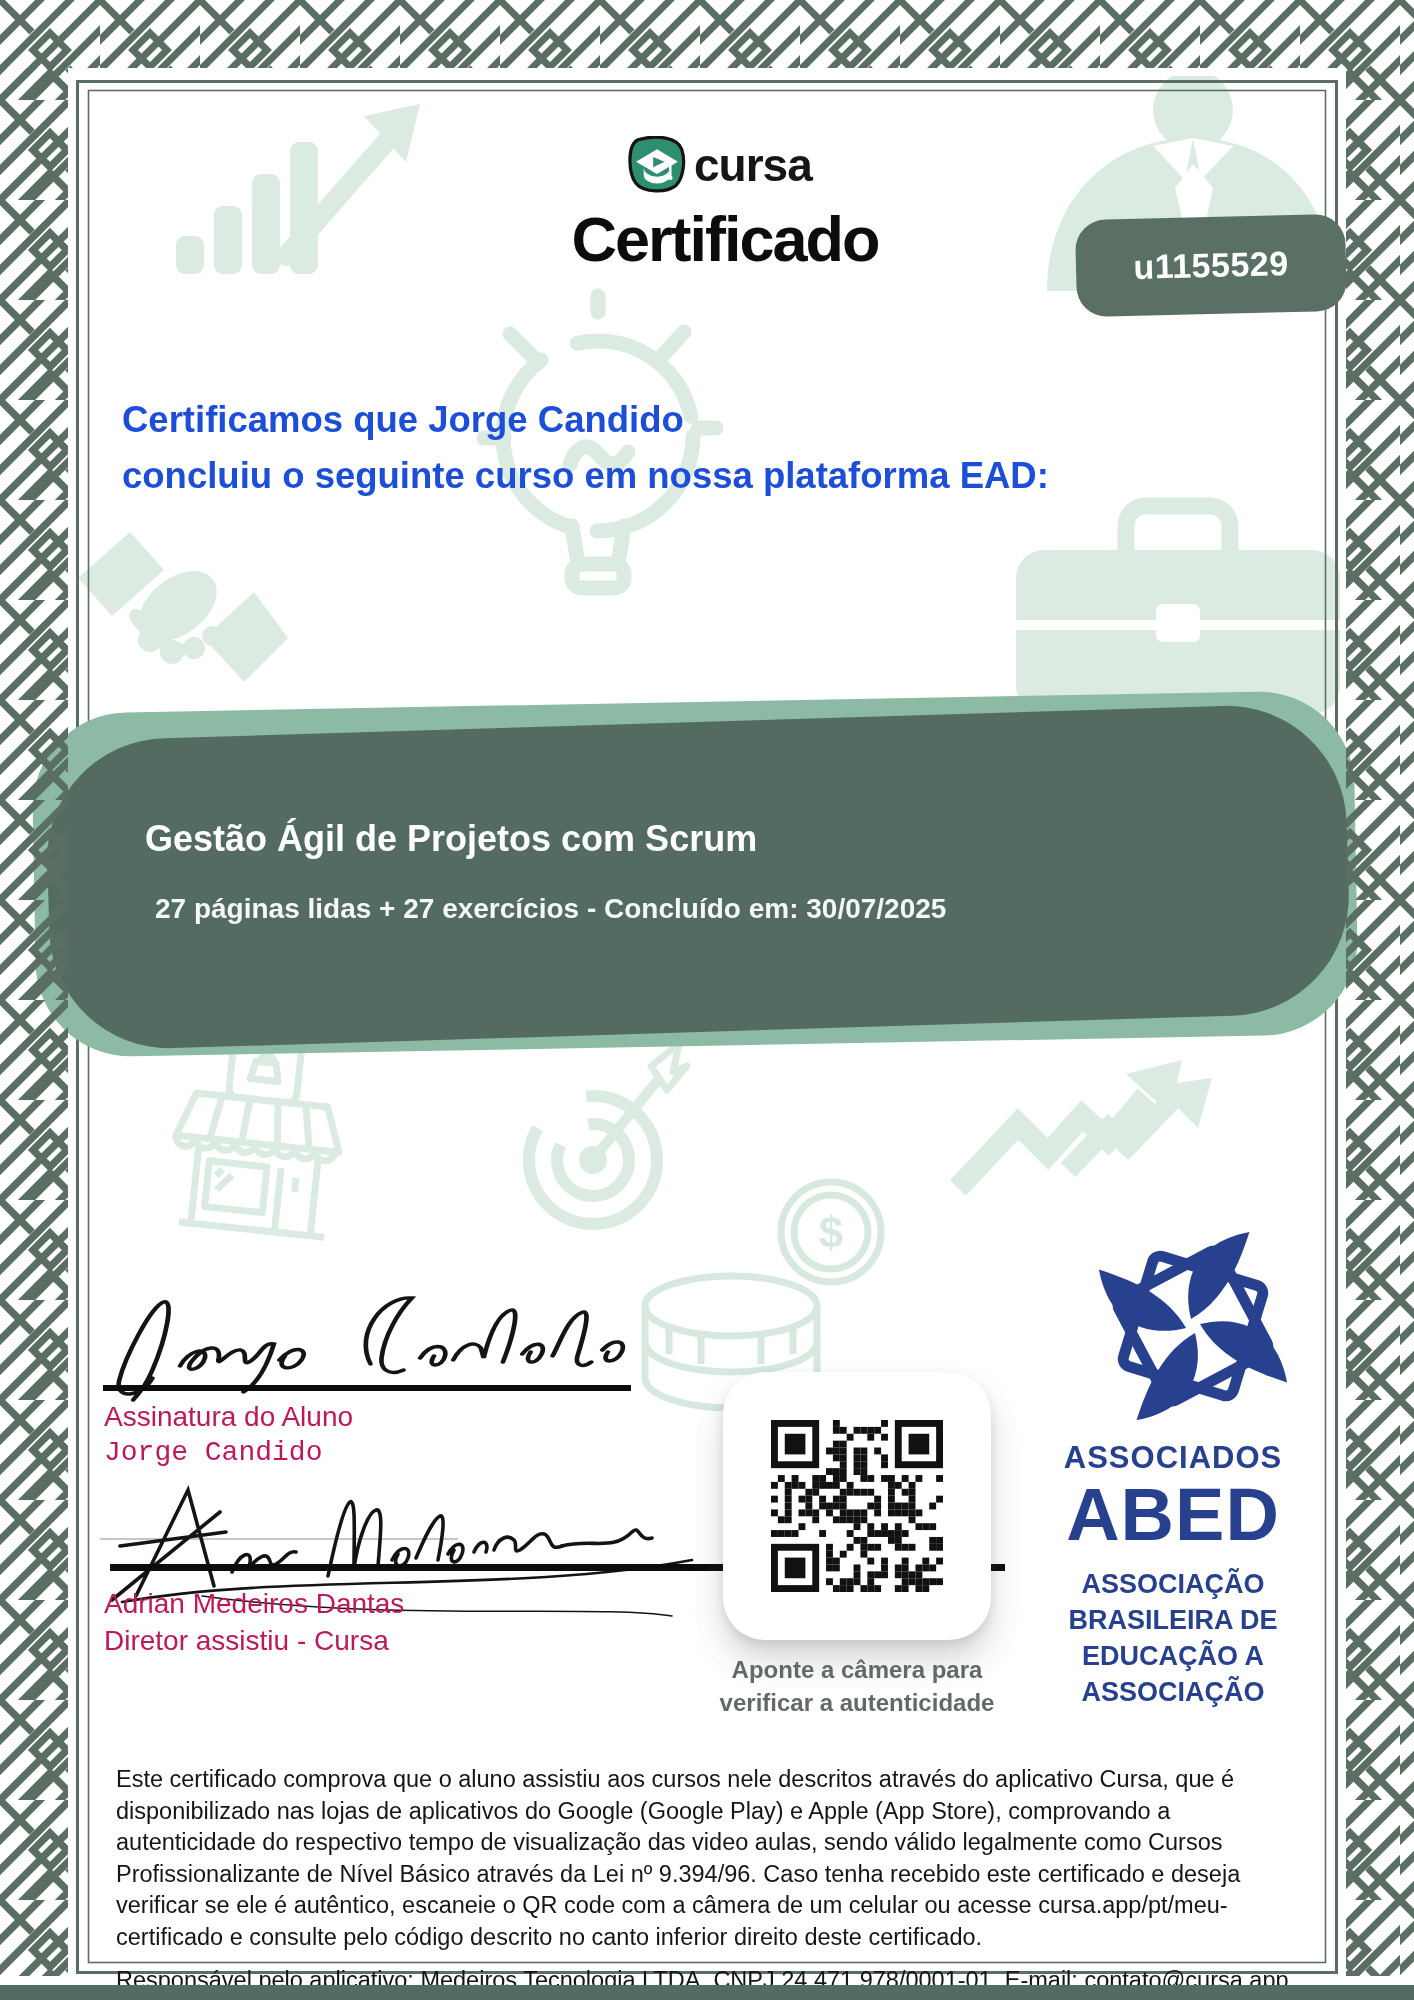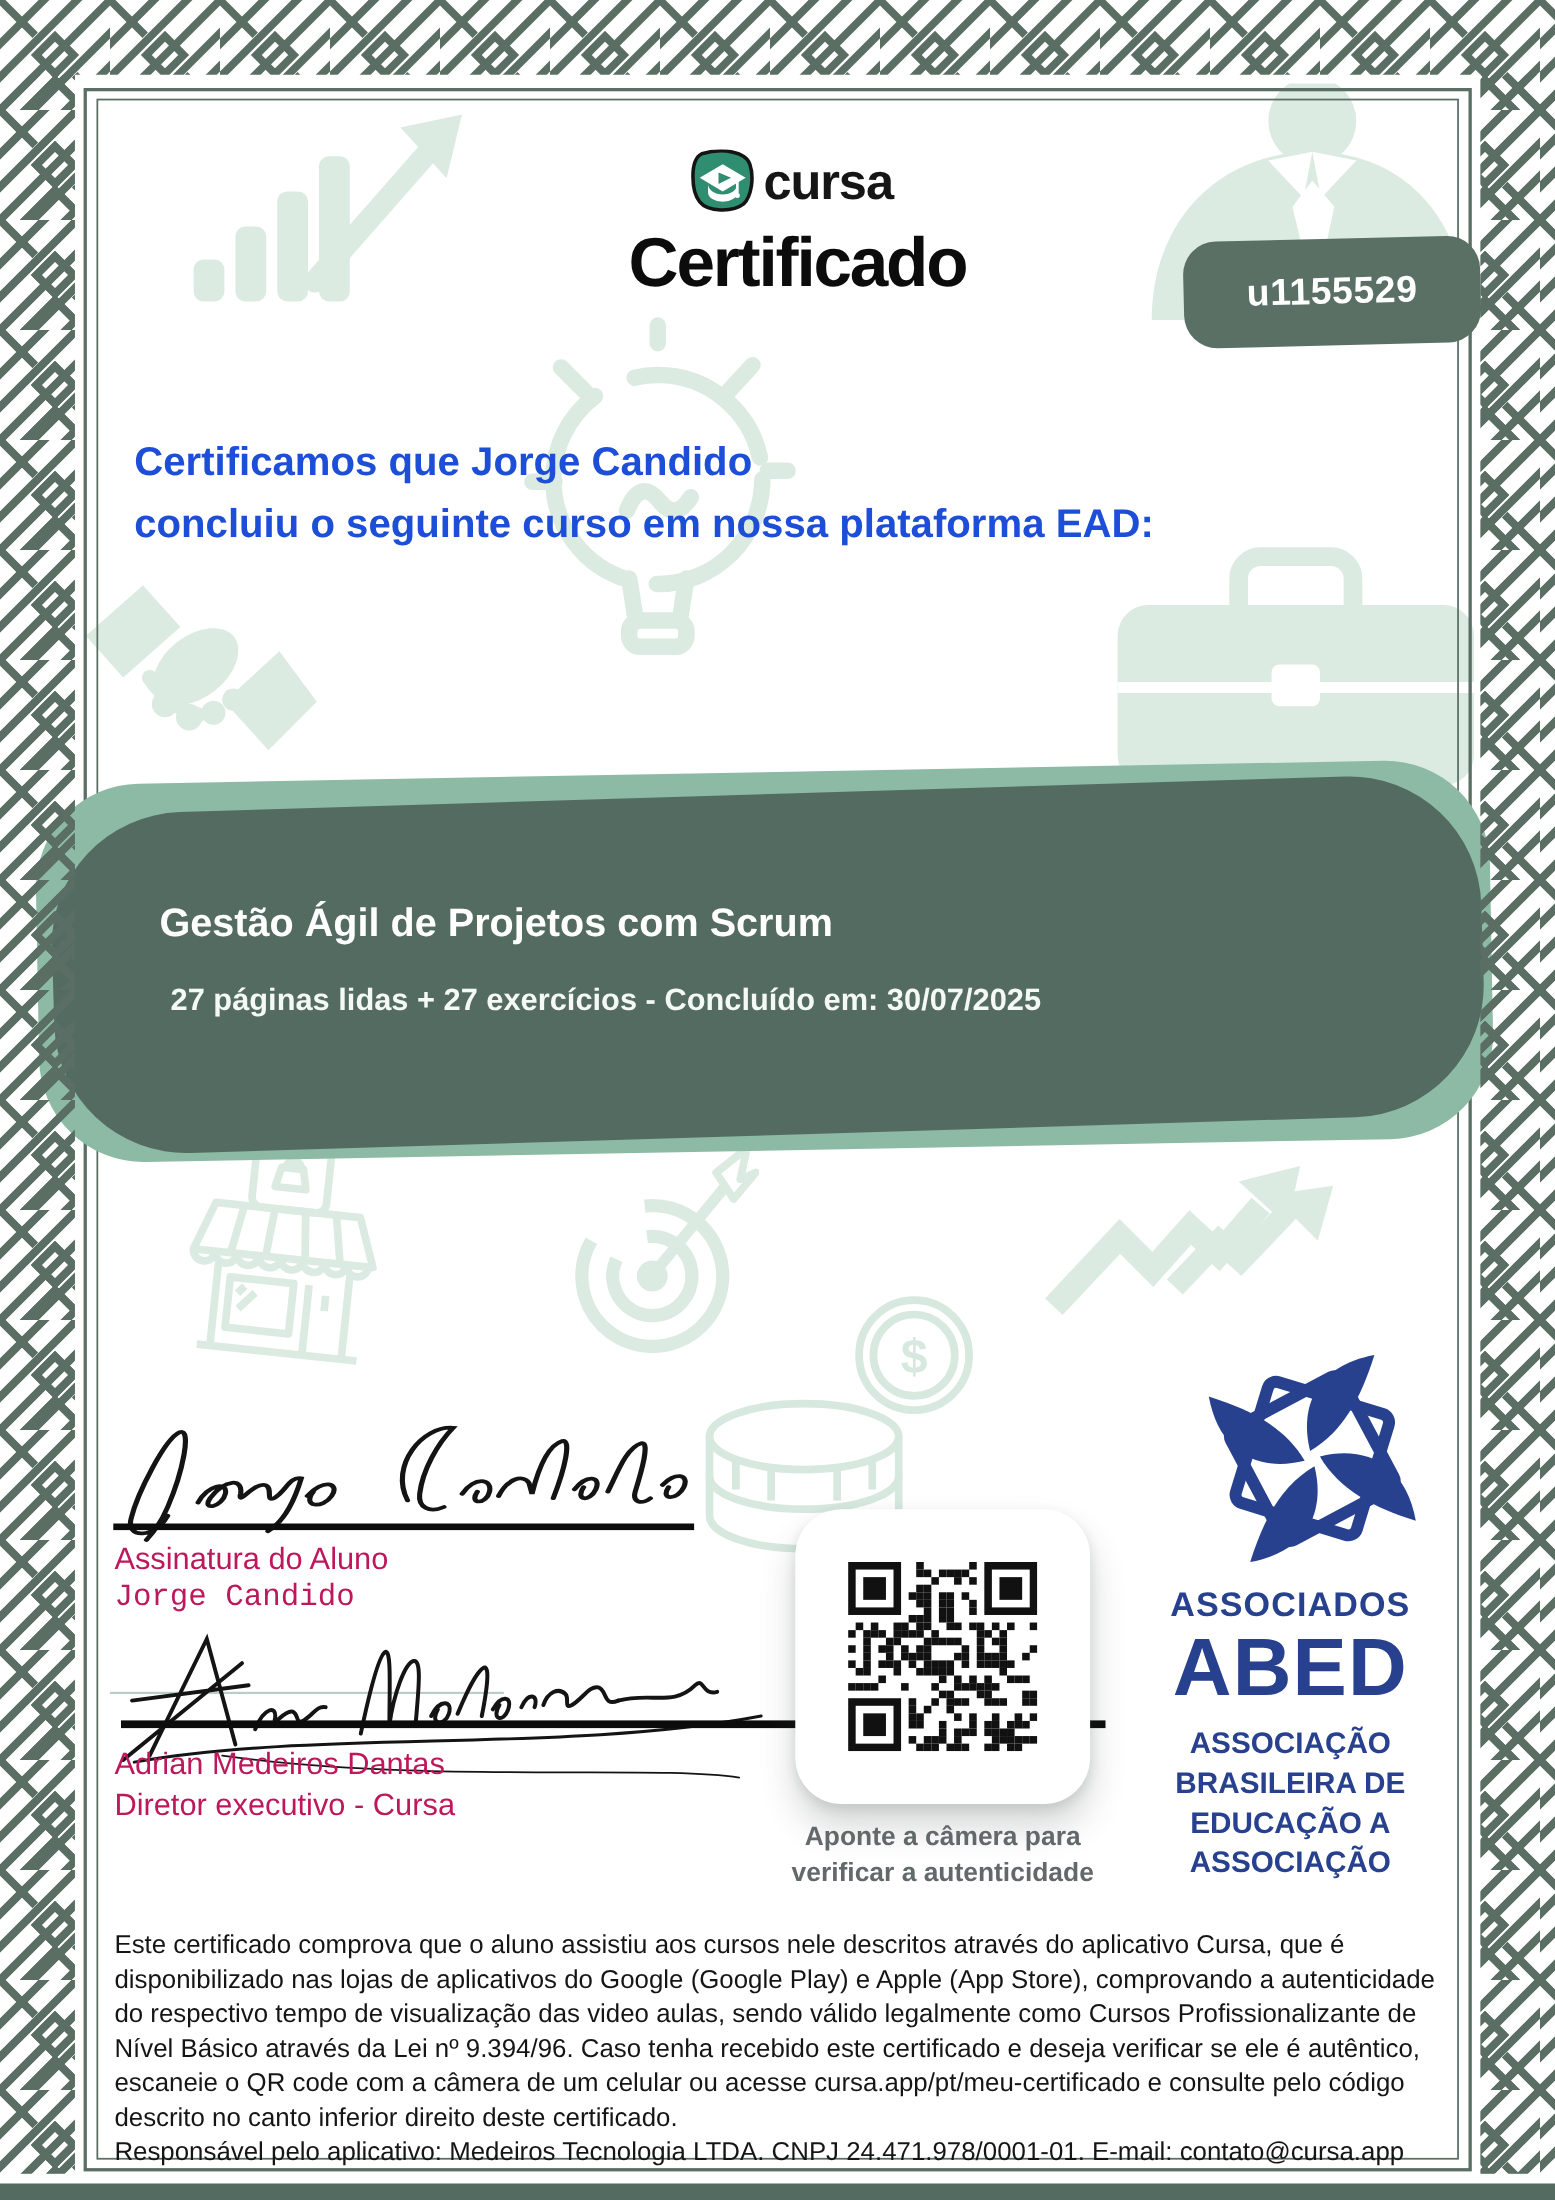--- a/index.html
+++ b/index.html
@@ -38,21 +38,21 @@
            display:flex;align-items:center;justify-content:center;}
   #qr-caption{left:637px;top:1653px;width:440px;text-align:center;font-size:24px;
               font-weight:700;color:#63696a;line-height:33px;z-index:4;}
   
   #abed{left:1028px;top:1222px;width:290px;text-align:center;color:#27418f;z-index:3;}
   #abed-associados{font-size:31px;font-weight:800;letter-spacing:1px;margin-top:6px;}
   #abed-acronym{font-size:74px;font-weight:800;letter-spacing:1px;line-height:74px;margin-top:2px;}
   #abed-lines{font-size:27px;font-weight:800;line-height:36px;margin-top:14px;}
   
   #footer{left:104px;top:1752px;width:1220px;font-size:23.5px;line-height:31.5px;color:#151515;}
-  #footer p{margin:0;}
+  #footer p{margin:12px;}
 </style>
 </head>
 <body>
 
 <div id="page">
 
   <svg class="wm" style="left:168px;top:88px;" width="260" height="190" viewBox="0 0 260 190">
     <g fill="#dcebe2">
       <rect x="8" y="148" width="28" height="38" rx="9"></rect>
       <rect x="46" y="118" width="28" height="68" rx="9"></rect>
@@ -201,21 +201,21 @@
       <path d="M140,104 C148,84 160,82 158,94 C156,104 166,86 174,88 C180,90 176,100 184,96 C192,92 196,82 204,84"></path>
       <path d="M236,108 C244,70 252,38 258,34 C264,30 262,68 262,100 C266,72 276,44 284,42 C292,40 288,72 286,98"></path>
       <path d="M300,92 C308,76 320,78 316,90 C312,102 298,100 306,86 M324,90 C330,76 340,52 348,48 C354,46 350,72 346,92 M356,86 C364,72 374,74 370,86 C366,98 354,96 362,82 M382,84 C388,70 398,72 394,84 M402,82 C406,70 416,66 422,72 C426,76 420,86 428,82 C438,76 444,64 452,66 C460,68 456,84 470,78"></path>
       <path d="M470,78 C500,70 520,84 540,64 C548,56 546,74 560,70"></path>
       <path d="M30,134 C200,104 420,126 600,92" stroke-width="2.6"></path>
       <path d="M110,128 C300,154 500,136 580,148" stroke-width="1.6"></path>
     </g>
   </svg>
   <div class="abs content sig-line" style="left:110px;top:1564px;width:895px;height:7px;"></div>
   <div class="abs content sig-text" style="left:104px;top:1585px;">Adrian Medeiros Dantas</div>
-  <div class="abs content sig-text" style="left:104px;top:1622px;">Diretor executivo - Cursa</div>
+  <div class="abs content sig-text" style="left:104px;top:1622px;">Diretor assistiu - Cursa</div>
 
   <div class="abs" id="qr-card">
     <svg width="172" height="172" viewBox="0 0 170 170">
       <g id="qr-cells">
           <rect x="0" y="0" width="47.6" height="47.6" fill="#111"></rect>
           <rect x="6.8" y="6.8" width="34" height="34" fill="#fff"></rect>
           <rect x="13.6" y="13.6" width="20.4" height="20.4" fill="#111"></rect>
           <rect x="122.39999999999999" y="0" width="47.6" height="47.6" fill="#111"></rect>
           <rect x="129.2" y="6.8" width="34" height="34" fill="#fff"></rect>
           <rect x="136" y="13.6" width="20.4" height="20.4" fill="#111"></rect>

